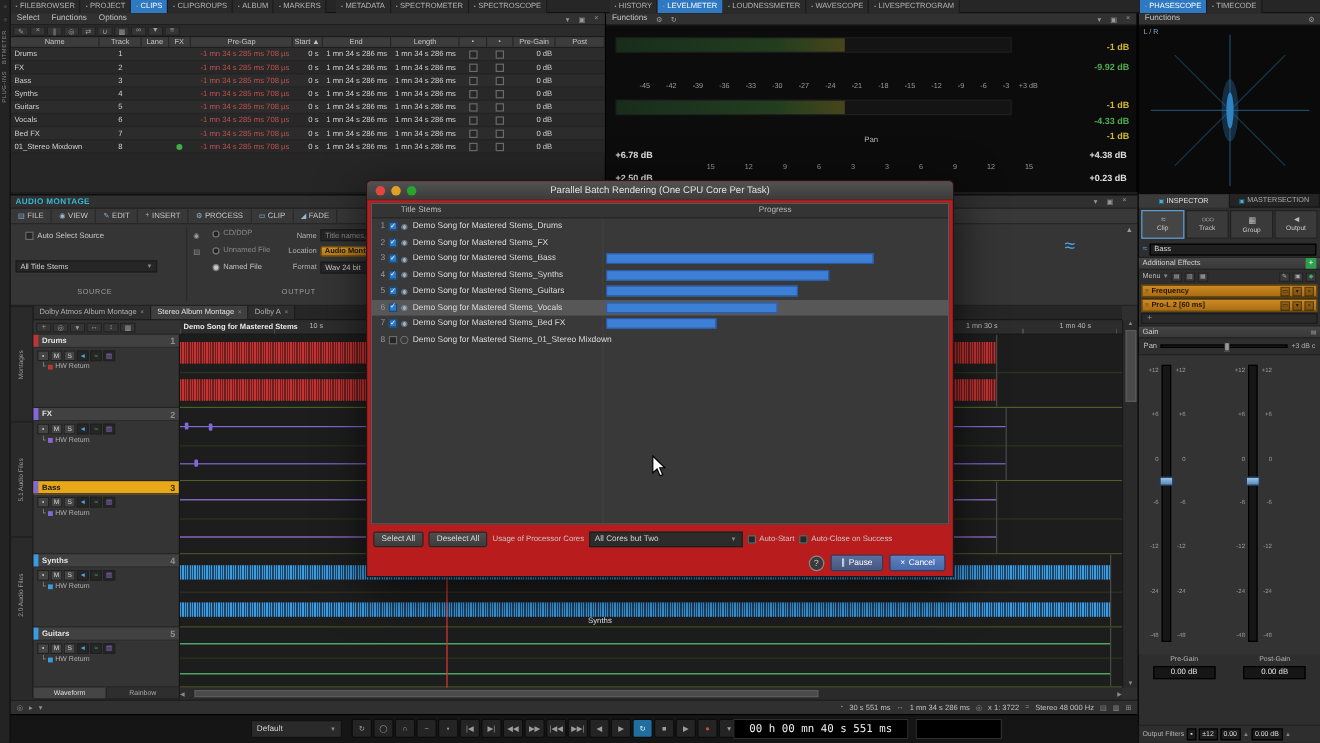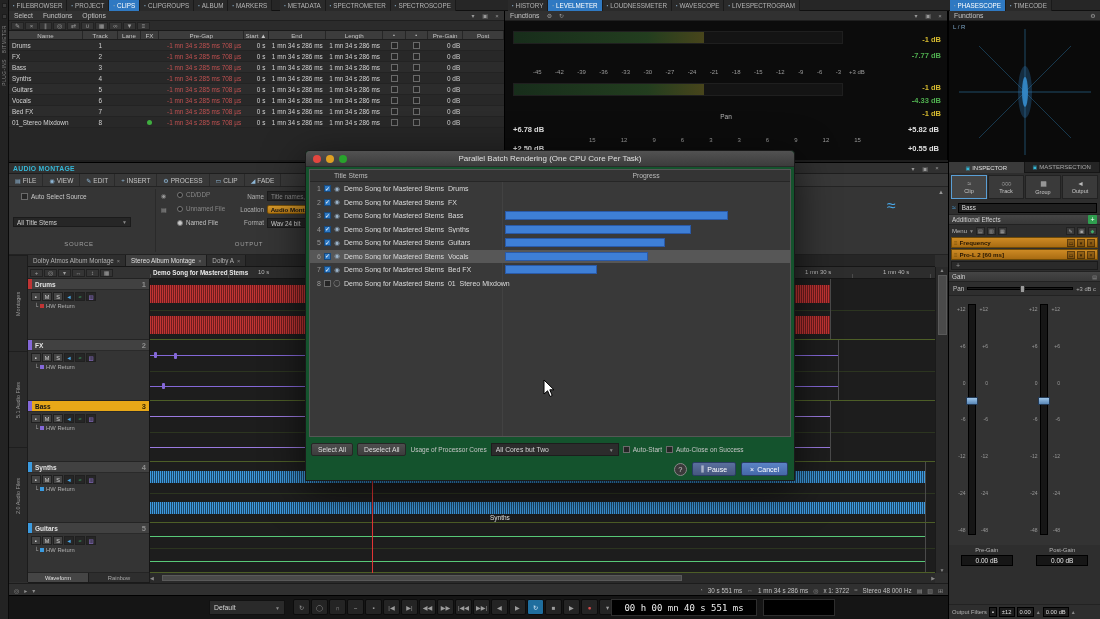--- a/index.html
+++ b/index.html
@@ -155,21 +155,21 @@
 .fscale{display:flex;flex-direction:column;justify-content:space-between;font-size:5px;color:#9a9a9a;padding:2px 0;text-align:right;}
 .ftrack{width:8px;background:#161616;border:1px solid #000;position:relative;}
 .fthumb{position:absolute;left:-3px;top:40%;width:12px;height:8px;background:linear-gradient(#9cc4e8,#5a88b8);border:1px solid #243a55;}
 #insp-gains{height:30px;display:flex;flex:0 0 auto;}
 .gcol{flex:1;display:flex;flex-direction:column;align-items:center;gap:2px;padding-top:2px;}
 .glabel{font-size:5.8px;color:#b5b5b5;}
 .gval{width:52px;height:11px;background:#161616;border:1px solid #000;color:#e5e5e5;font-size:6.5px;display:flex;align-items:center;justify-content:center;}
 #insp-of{margin-top:auto;height:15px;display:flex;align-items:center;gap:2px;padding:0 3px;background:#2e2e2e;border-top:1px solid #222;font-size:5.8px;color:#b5b5b5;flex:0 0 auto;}
 .ofbox{height:10px;background:#1c1c1c;border:1px solid #000;display:flex;align-items:center;padding:0 2px;color:#ddd;font-size:5.8px;white-space:nowrap;}
 
-#dialog{position:absolute;left:305px;top:150px;width:490px;height:331px;background:#14532d;border:1px solid #1a1a1a;border-radius:4px 4px 0 0;box-shadow:0 10px 40px rgba(0,0,0,.65);z-index:50;}
+#dialog{position:absolute;left:305px;top:150px;width:490px;height:331px;background:#b91c1c;border:1px solid #1a1a1a;border-radius:4px 4px 0 0;box-shadow:0 10px 40px rgba(0,0,0,.65);z-index:50;}
 .dlg-title{height:16px;background:linear-gradient(#525252,#3c3c3c);border-bottom:1px solid #2a2a2a;display:flex;align-items:center;justify-content:center;font-size:8px;color:#e0e0e0;position:relative;border-radius:4px 4px 0 0;}
 .tl{position:absolute;width:8px;height:8px;border-radius:50%;top:4px;}
 .dlg-table{position:absolute;left:3px;right:3px;top:18px;height:268px;border:1px solid #565656;background:#393939;}
 .dlg-head{display:flex;height:12px;background:#343434;border-bottom:1px solid #262626;font-size:6.8px;color:#bbb;align-items:center;}
 .dlg-colsep{position:absolute;left:192px;top:12px;bottom:0;width:1px;background:#424242;}
 .dlg-row{display:flex;align-items:center;height:13.5px;font-size:7px;color:#dcdcdc;position:relative;}
 .dlg-row.sel{background:#575757;}
 .dlg-num{width:14px;text-align:right;color:#999;padding-right:3px;flex:0 0 auto;}
 .dlg-ticon{width:12px;text-align:center;color:#9ab2c8;font-size:6.5px;flex:0 0 auto;}
 .dlg-ticon.pend{color:#9a9a9a;}
@@ -427,21 +427,21 @@
     </div>
     <div id="lm-body">
       <div class="lm-bar" style="top:10px">
           <div class="fill"></div>
         </div>
       <div class="lm-bar" style="top:62px">
           <div class="fill"></div>
         </div>
       <div id="lm-values">
           <span class="lmv" style="top:14px;color:#d4b92f">-1 dB</span>
-          <span class="lmv" style="top:30px;color:#4fae4f">-7.77 dB</span>
+          <span class="lmv" style="top:30px;color:#4fae4f">-9.92 dB</span>
           <span class="lmv" style="top:62px;color:#d4b92f">-1 dB</span>
           <span class="lmv" style="top:75px;color:#4fae4f">-4.33 dB</span>
           <span class="lmv" style="top:88px;color:#d4b92f">-1 dB</span>
         </div>
       <div id="lm-scale">
           <span>-45</span>
           <span>-42</span>
           <span>-39</span>
           <span>-36</span>
           <span>-33</span>
@@ -453,23 +453,23 @@
           <span>-15</span>
           <span>-12</span>
           <span>-9</span>
           <span>-6</span>
           <span>-3</span>
         </div>
       <span id="lm-scalemax">+3 dB</span>
       <div id="lm-pan-label">Pan</div>
       <div id="lm-pan-values">
           <span class="lmp" style="top:104px;left:8px">+6.78 dB</span>
-   <span class="lmp" style="top:104px;right:8px">+5.82 dB</span>
+   <span class="lmp" style="top:104px;right:8px">+4.38 dB</span>
           <span class="lmp" style="top:123px;left:8px">+2.50 dB</span>
-   <span class="lmp" style="top:123px;right:8px">+0.55 dB</span>
+   <span class="lmp" style="top:123px;right:8px">+0.23 dB</span>
         </div>
       <div id="lm-pan-scale">
           <span>15</span>
           <span>12</span>
           <span>9</span>
           <span>6</span>
           <span>3</span>
           <span>3</span>
           <span>6</span>
           <span>9</span>

